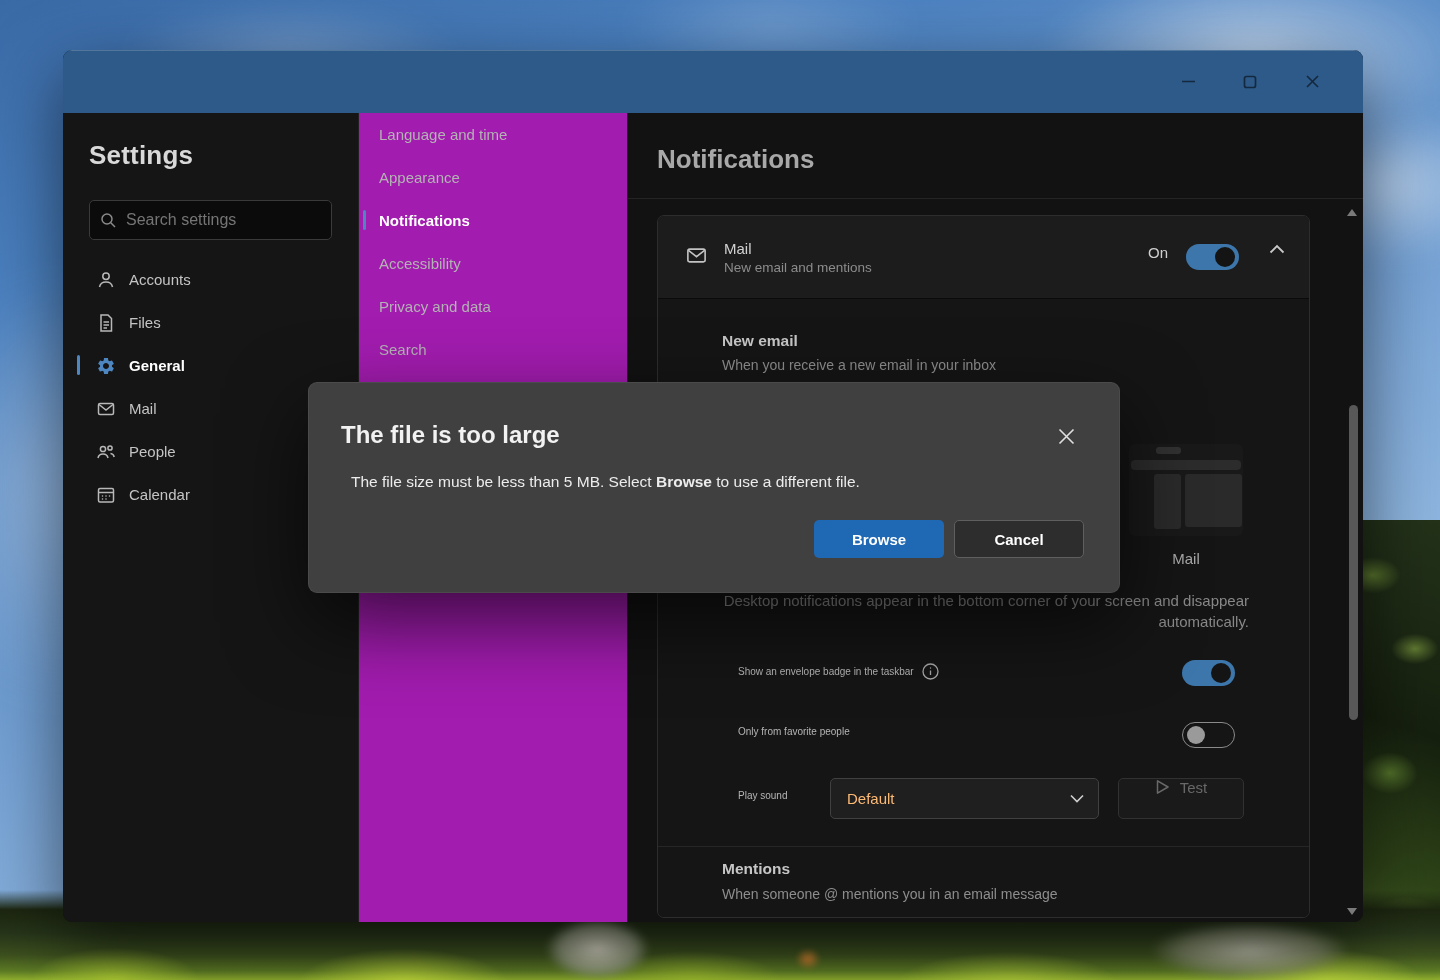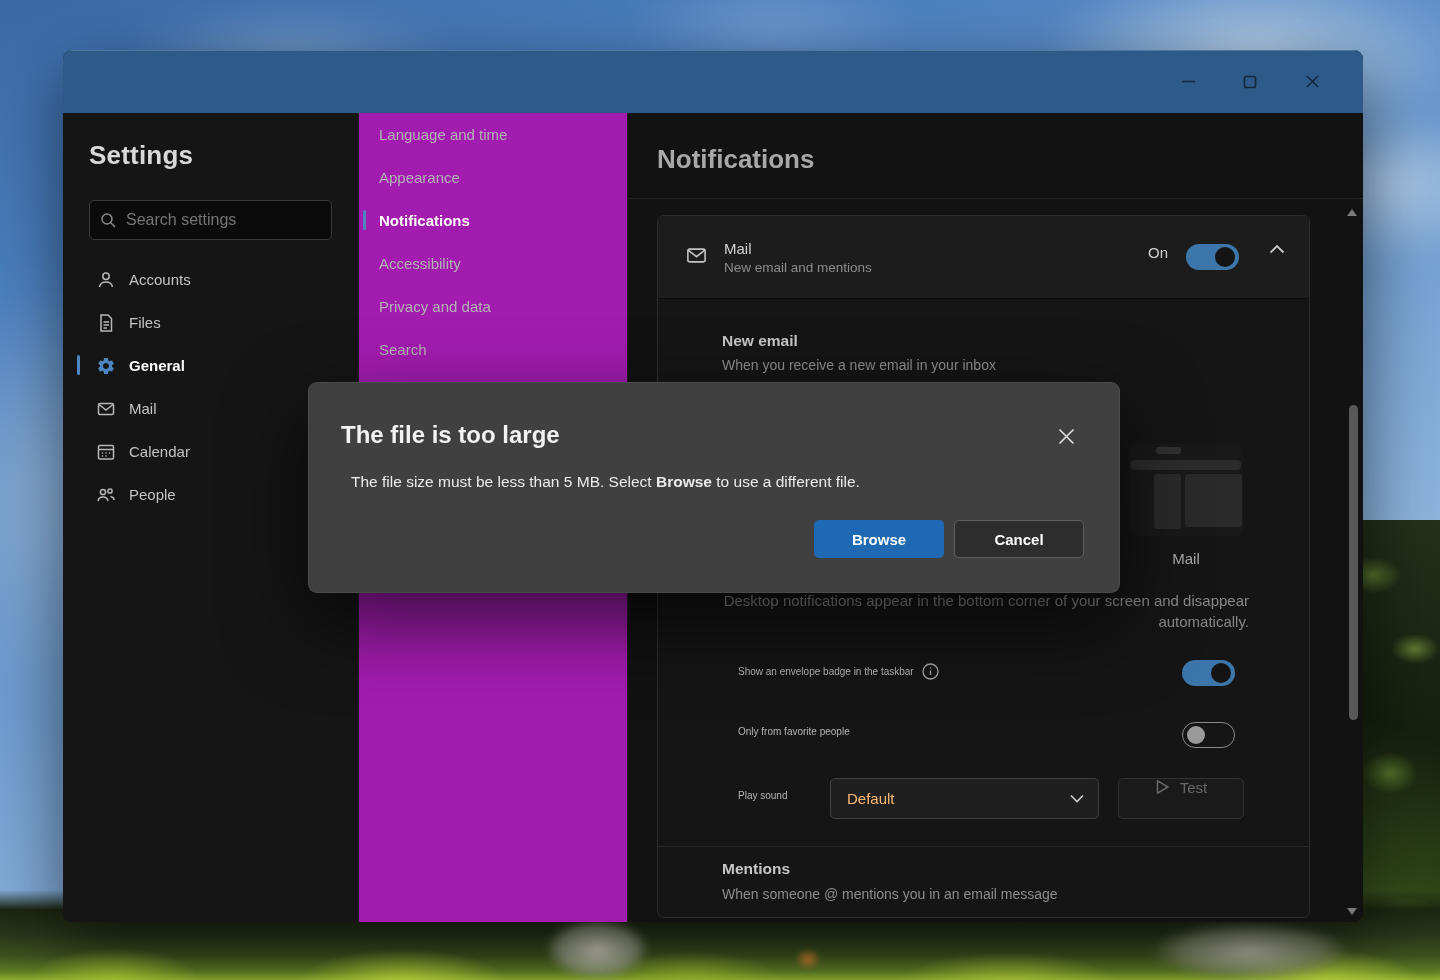--- a/index.html
+++ b/index.html
@@ -218,41 +218,41 @@
                 <svg width="20" height="20" viewBox="0 0 20 20" fill="none" stroke="currentColor" stroke-width="1.5">
                   <rect x="2.5" y="4.5" width="15" height="11" rx="1.5"></rect>
                   <path d="M3 5.5l7 5.5 7-5.5"></path>
                 </svg>
               </span>
             <span class="lbl">Mail</span>
           </div>
           <div class="side-item">
             <span class="ico">
                 <svg width="20" height="20" viewBox="0 0 20 20" fill="none" stroke="currentColor" stroke-width="1.5">
+                  <circle cx="7" cy="7" r="2.6"></circle>
+                  <path d="M2 16c.5-2.6 2.5-4 5-4s4.5 1.4 5 4"></path>
+                  <circle cx="14" cy="6" r="2.1"></circle>
+                  <path d="M14.5 11.5c2 .2 3.3 1.5 3.7 3.5"></path>
+                </svg>
+              </span>
+            <span class="lbl">People</span>
+          </div>
+          <div class="side-item">
+            <span class="ico">
+                <svg width="20" height="20" viewBox="0 0 20 20" fill="none" stroke="currentColor" stroke-width="1.5">
                   <rect x="2.5" y="3.5" width="15" height="13.5" rx="1.5"></rect>
                   <line x1="2.5" y1="7.5" x2="17.5" y2="7.5"></line>
                   <circle cx="6.5" cy="11" r="0.8" fill="currentColor" stroke="none"></circle>
                   <circle cx="10" cy="11" r="0.8" fill="currentColor" stroke="none"></circle>
                   <circle cx="13.5" cy="11" r="0.8" fill="currentColor" stroke="none"></circle>
                   <circle cx="6.5" cy="14" r="0.8" fill="currentColor" stroke="none"></circle>
                   <circle cx="10" cy="14" r="0.8" fill="currentColor" stroke="none"></circle>
                 </svg>
               </span>
             <span class="lbl">Calendar</span>
-          </div>
-          <div class="side-item">
-            <span class="ico">
-                <svg width="20" height="20" viewBox="0 0 20 20" fill="none" stroke="currentColor" stroke-width="1.5">
-                  <circle cx="7" cy="7" r="2.6"></circle>
-                  <path d="M2 16c.5-2.6 2.5-4 5-4s4.5 1.4 5 4"></path>
-                  <circle cx="14" cy="6" r="2.1"></circle>
-                  <path d="M14.5 11.5c2 .2 3.3 1.5 3.7 3.5"></path>
-                </svg>
-              </span>
-            <span class="lbl">People</span>
           </div>
         </nav>
       </aside>
 
       <nav class="subnav">
         <div class="sub-item">
             <span>Language and time</span>
           </div>
         <div class="sub-item">
             <span>Appearance</span>

